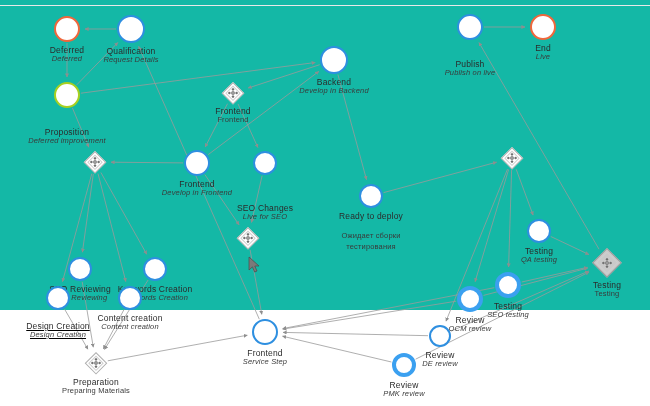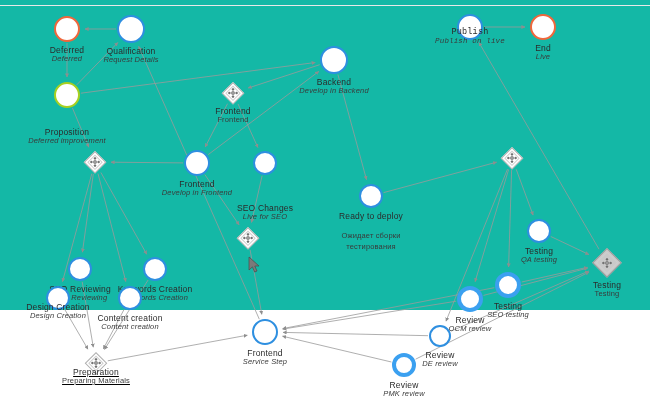--- a/index.html
+++ b/index.html
@@ -145,21 +145,21 @@
       </div>
       <div class="node" style="left: 131px; top: 29px;">
         <div class="ring" style="width: 28px; height: 28px; border: 2px solid rgb(46, 143, 224);"></div>
         <div class="labels" style="top: 17px;">
           <div class="lbl-main">Qualification</div>
           <div class="lbl-sub">Request Details</div>
         </div>
       </div>
       <div class="node" style="left: 470px; top: 27px;">
         <div class="ring" style="width: 26px; height: 26px; border: 2px solid rgb(46, 143, 224);"></div>
-        <div class="labels" style="top: 0; font-family: Liberation Mono, monospace;">
+        <div class="labels" style="top: 32px;">
           <div class="lbl-main">Publish</div>
           <div class="lbl-sub">Publish on live</div>
         </div>
       </div>
       <div class="node" style="left: 543px; top: 27px;">
         <div class="ring" style="width: 26px; height: 26px; border: 2px solid rgb(240, 103, 60);"></div>
         <div class="labels" style="top: 16px; text-align: center;">
           <div class="lbl-main">End</div>
           <div class="lbl-sub">Live</div>
         </div>
@@ -329,21 +329,21 @@
       </div>
       <div class="node" style="left: 155px; top: 269px;">
         <div class="ring" style="width: 24px; height: 24px; border: 2px solid rgb(46, 143, 224);"></div>
         <div class="labels" style="top: 15px;">
           <div class="lbl-main">Keywords Creation</div>
           <div class="lbl-sub">Keywords Creation</div>
         </div>
       </div>
       <div class="node" style="left: 58px; top: 298px;">
         <div class="ring" style="width: 24px; height: 24px; border: 2px solid rgb(46, 143, 224);"></div>
-        <div class="labels" style="top: 4px;">
+        <div class="labels" style="top: 23px; text-decoration: underline;">
           <div class="lbl-main">Design Creation</div>
           <div class="lbl-sub">Design Creation</div>
         </div>
       </div>
       <div class="node" style="left: 130px; top: 298px;">
         <div class="ring" style="width: 24px; height: 24px; border: 2px solid rgb(46, 143, 224);"></div>
         <div class="labels" style="top: 15px;">
           <div class="lbl-main">Content creation</div>
           <div class="lbl-sub">Content creation</div>
         </div>
@@ -354,21 +354,21 @@
         <svg class="dia-cross" width="16" height="16" viewBox="0 0 16 16">
           <g stroke="#6f6f6f" stroke-width="0.9" fill="none">
             <path d="M3 8 H13 M8 3 V13"></path>
             <path d="M3 8 l2 -1.6 v3.2 z" fill="#6f6f6f" stroke="none"></path>
             <path d="M13 8 l-2 -1.6 v3.2 z" fill="#6f6f6f" stroke="none"></path>
             <path d="M8 3 l-1.6 2 h3.2 z" fill="#6f6f6f" stroke="none"></path>
             <path d="M8 13 l-1.6 -2 h3.2 z" fill="#6f6f6f" stroke="none"></path>
             <rect x="7" y="7" width="2" height="2" fill="#ffffff"></rect>
           </g>
         </svg>
-        <div class="labels" style="top: 4px; text-decoration: underline;">
+        <div class="labels" style="top: 14px;">
           <div class="lbl-main">Preparation</div>
           <div class="lbl-sub plain">Preparing Materials</div>
         </div>
       </div>
     </div>
   <svg id="cursor" width="14" height="18" viewBox="0 0 14 18" xmlns="http://www.w3.org/2000/svg" style="left: 248px; top: 256px;">
     <path d="M1 1 L1 14 L4.4 10.8 L6.6 16 L9 15 L6.8 10 L11 10 Z" fill="#7a7a7a" stroke="#4a4a4a" stroke-width="0.7"></path>
   </svg>
 </div>
 

